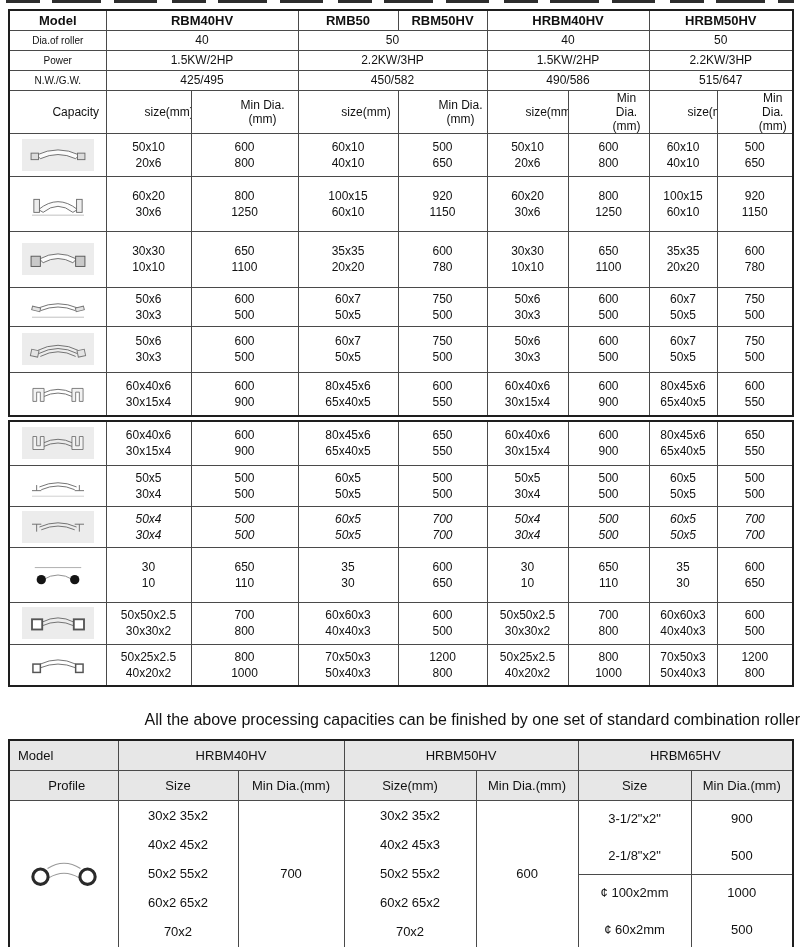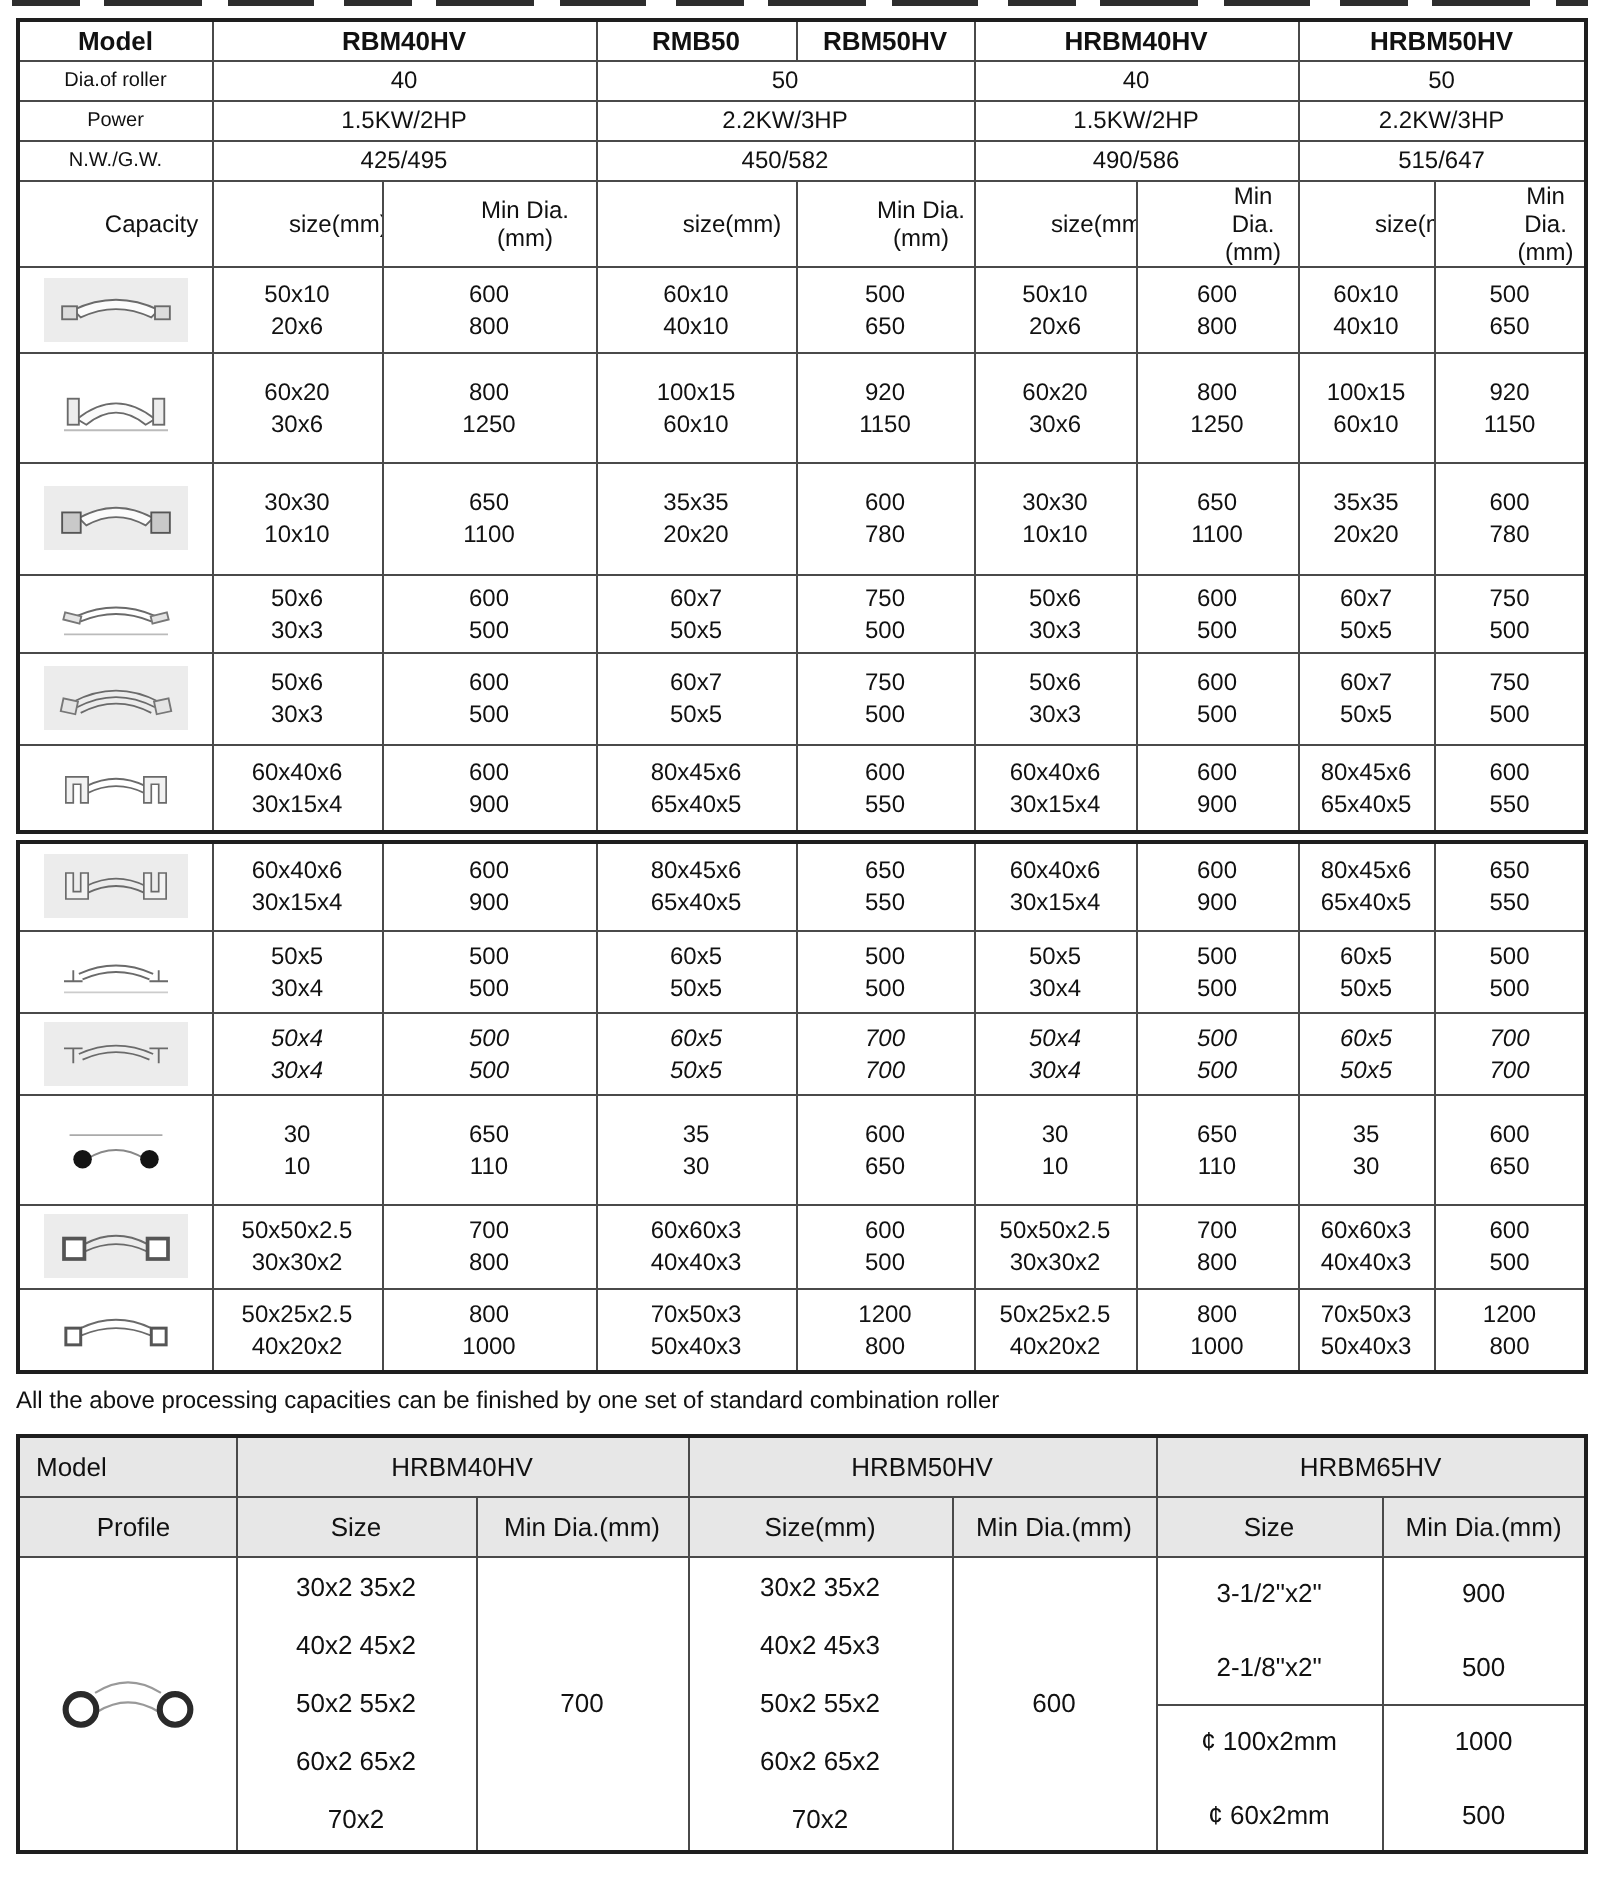--- a/index.html
+++ b/index.html
@@ -28,21 +28,21 @@
   .cap-head td { height:22px; font-size:12px;padding-left:38px; }
 
   .icon-cell { padding:2px; }
   .icon-box { display:inline-flex; align-items:center; justify-content:center;
               width:72px; height:32px; background:transparent; }
   .icon-box.shaded { background:#ececec; }
   .icon-box svg { display:block; }
 
   td .cap-line { line-height:16px; }
 
-  .note { margin:6px 0 0 8px; font-size:12px; color:#111; text-align:left; }
+  .note { margin:24px 0 0 8px; font-size:16px; color:#111; text-align:right; }
 
   .pipe-table { margin-top:10px; border:2px solid #1e1e1e; }
   .pipe-table .head-row td { height:30px; background:#e7e7e7; font-size:13px; }
   .pipe-table .body-row { height:37px; }
   .pipe-table td { font-size:13px; }
   .pipe-size-line { line-height:29px; }
   td.nb { border-bottom:none; }
   td.nt { border-top:none; }
   .profile-cell { background:#fff; }
 </style>

